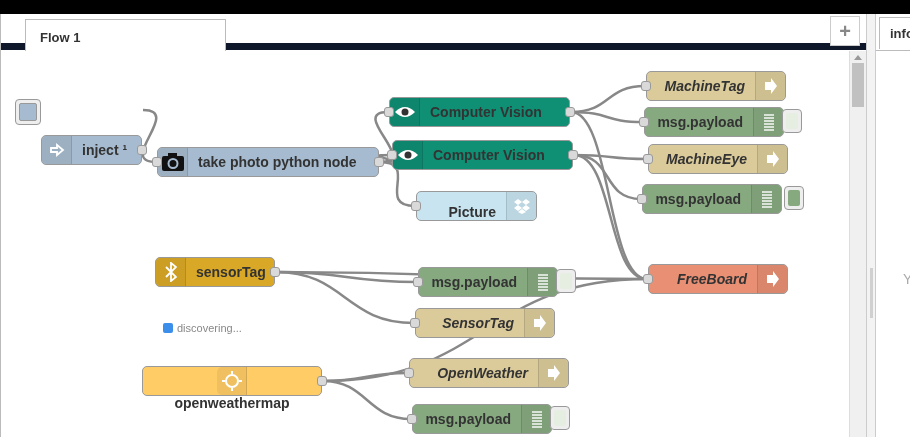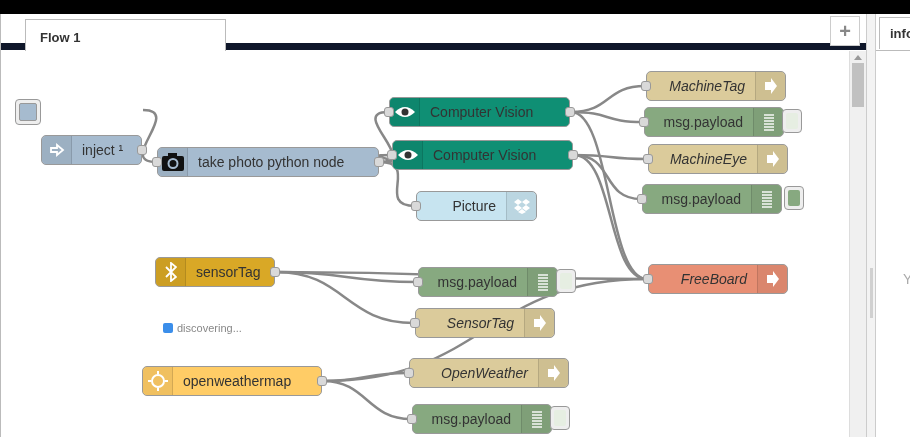--- a/index.html
+++ b/index.html
@@ -45,21 +45,21 @@
     font-weight: bold; font-size: 13px; color: #333; padding: 8px 0 0 10px; white-space: nowrap;
   }
   .side-tabline { position: absolute; left: 0; top: 36px; width: 34px; height: 1px; background: #bbb; }
   .side-hint { position: absolute; left: 19px; top: 257px; font-size: 14px; color: #aaa; white-space: nowrap; margin-left: 8px; }
 
   svg#wires { position: absolute; left: 0; top: 0; }
   .wire { fill: none; stroke: #888; stroke-width: 2.5; }
 
   .node {
     position: absolute; height: 30px; border: 1px solid #999; border-radius: 5px;
-    font-size: 14px; color: #333; display: flex; align-items: center;
+    font-size: 14px; color: #333; display: flex; align-items: center; font-weight: bold;
   }
   .node .icon-cell {
     width: 30px; height: 100%; display: flex; align-items: center; justify-content: center;
     background: rgba(0,0,0,0.06); flex: none;
   }
   .node .icon-cell.left { border-right: 1px solid rgba(0,0,0,0.12); border-radius: 5px 0 0 5px; }
   .node .icon-cell.right { border-left: 1px solid rgba(0,0,0,0.12); border-radius: 0 5px 5px 0; }
   .node .label { flex: 1; white-space: nowrap; padding: 0 10px; }
   .node .label.right-align { text-align: right; }
   .node .label.italic { font-style: italic; }
@@ -151,21 +151,21 @@
       <div class="icon-cell left">
         <svg width="22" height="14" viewBox="0 0 22 14">
             <path d="M1 7 Q11 -3 21 7 Q11 17 1 7z" fill="#fff"></path>
             <circle cx="11" cy="7" r="3.5" fill="#333"></circle>
           </svg>
       </div>
       <span class="label">Computer Vision</span>
       <div class="port out"></div>
     </div>
 
-    <div class="node" id="n-picture" style="left:415px; top:140px; width:121px; background:#c7e4f0;">
+    <div class="node" id="n-picture" style="left:415px; top:140px; width:121px; background:#c7e4f0;align-items:flex-end;">
       <div class="port in"></div>
       <span class="label right-align">Picture</span>
       <div class="icon-cell right">
         <svg width="18" height="16" viewBox="0 0 18 16">
             <path d="M5 1L1 4l4 3 4-3zM13 1l-4 3 4 3 4-3zM1 10l4 3 4-3-4-3zM17 10l-4 3-4-3 4-3zM5 14l4 2 4-2-4-3z" fill="#fff"></path>
           </svg>
       </div>
     </div>
 
     <div class="node" id="n-machinetag" style="left:645px; top:20px; width:140px; background:#dbcb9b;">
@@ -275,21 +275,21 @@
     <div class="node" id="n-sensortag-out" style="left:414px; top:257px; width:140px; background:#dbcb9b;">
       <div class="port in"></div>
       <span class="label right-align italic">SensorTag</span>
       <div class="icon-cell right">
         <svg width="14" height="18" viewBox="0 0 14 18">
             <path d="M1 5h6V1l6 8-6 8v-4H1z" fill="#fff"></path>
           </svg>
       </div>
     </div>
 
-    <div class="node" id="n-openweathermap" style="left:141px; top:315px; width:180px; background:#ffcc66;">
+    <div class="node" id="n-openweathermap" style="left:141px; top:315px; width:180px; background:#ffcc66;flex-direction:column;">
       <div class="icon-cell left">
         <svg width="20" height="20" viewBox="0 0 20 20">
             <circle cx="10" cy="10" r="6" fill="none" stroke="#fff" stroke-width="2"></circle>
             <g stroke="#fff" stroke-width="2">
               <line x1="10" y1="0" x2="10" y2="3"></line>
               <line x1="10" y1="17" x2="10" y2="20"></line>
               <line x1="0" y1="10" x2="3" y2="10"></line>
               <line x1="17" y1="10" x2="20" y2="10"></line>
             </g>
           </svg>

